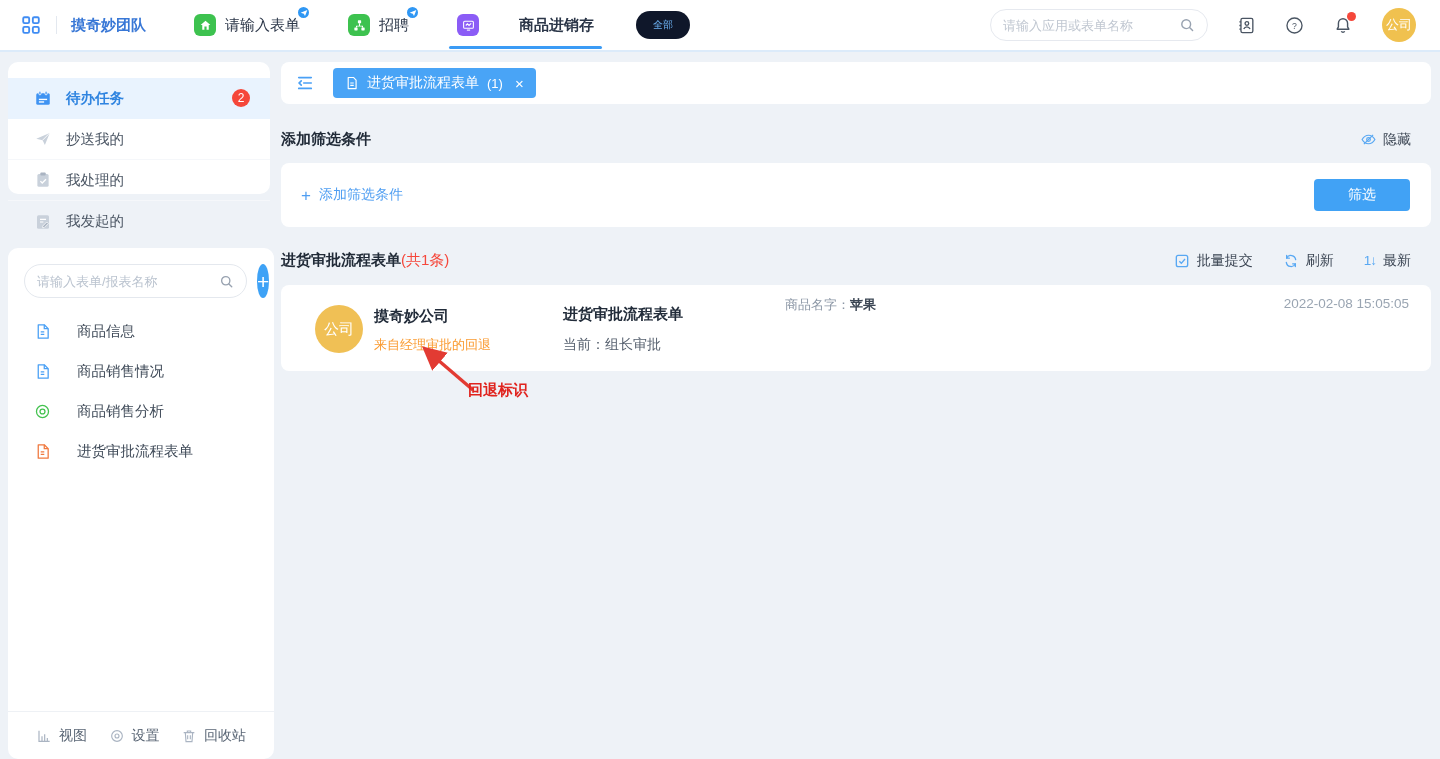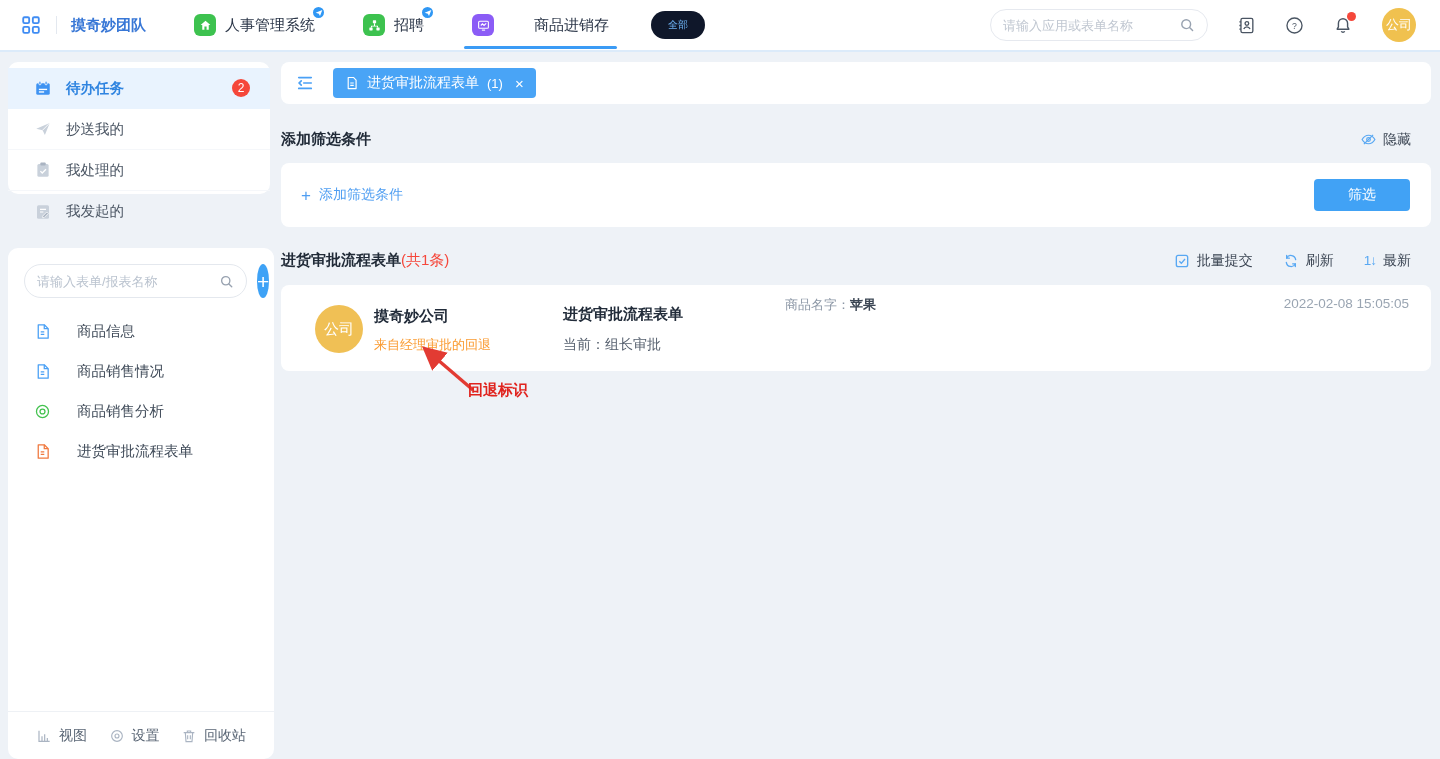--- a/index.html
+++ b/index.html
@@ -18,38 +18,38 @@
     position:absolute; left:0; top:0; width:1440px; height:52px;
     background:#fff; border-bottom:2px solid #dcebfa;
     display:flex; align-items:center; padding:0 24px 0 20px;
   }
   .topbar-divider { width:1px; height:18px; background:#e3e8ef; margin:0 14px; }
   .team-name { color:#3877d6; font-size:15px; font-weight:bold; }
   .app-item { display:flex; align-items:center; gap:9px; margin-left:48px; position:relative; font-size:15px; color:#2b3648; cursor:pointer; }
   .app-icon { width:22px; height:22px; border-radius:6px; display:flex; align-items:center; justify-content:center; }
   .app-icon.green { background:#3dc24f; }
   .app-icon.purple { background:#8b5cf6; }
-  .app-item.active { font-weight:normal;gap:40px; }
+  .app-item.active { font-weight:bold;gap:40px; }
   .app-item.active::after { content:""; position:absolute; left:-8px; right:-8px; bottom:-13px; height:3px; border-radius:2px; background:#3b9bf5; }
   .app-badge {
     position:absolute; top:-9px; right:-11px; width:15px; height:15px; border-radius:50%;
     background:#2f97f4; border:2px solid #fff; display:flex; align-items:center; justify-content:center;
   }
   .all-pill { margin-left:42px; padding:7px 17px; border-radius:17px; background:#0f172a; color:#6cb0f1; font-size:10px; cursor:pointer; }
   .topbar-right { margin-left:auto; display:flex; align-items:center; gap:29px; }
   .top-search { width:218px; height:32px; border:1px solid #e6e9ef; border-radius:16px; display:flex; align-items:center; padding:0 12px; }
   .top-search input { border:none; outline:none; flex:1; font-size:13px; font-family:inherit; color:#333; min-width:0; background:transparent; }
   .top-search input::placeholder { color:#c0c7d1; }
   .icon-btn { position:relative; cursor:pointer; display:flex; }
   .bell-dot { position:absolute; top:-3px; right:-3px; width:9px; height:9px; border-radius:50%; background:#f5473a; }
   .avatar { width:34px; height:34px; border-radius:50%; background:#f0c14f; color:#fff; font-size:13px; display:flex; align-items:center; justify-content:center; cursor:pointer; }
 
   
   .card { position:absolute; background:#fff; border-radius:10px; }
-  .side-card1 { left:8px; top:62px; width:262px; height:132px; padding:6px 0; }
+  .side-card1 { left:8px; top:62px; width:262px; height:132px; padding:16px 0; }
   .task-item { height:41px; display:flex; align-items:center; gap:14px; padding-left:26px; font-size:14.5px; color:#4a5563; cursor:pointer; border-bottom:1px solid #f5f7fa; }
   .task-item:last-child { border-bottom:none; }
   .task-item.active { background:#e9f3fe; color:#2f84e0; font-weight:bold; border-bottom-color:transparent; }
   .task-badge { margin-left:auto; margin-right:20px; min-width:18px; height:18px; padding:0 5px; border-radius:9px; background:#f5473a; color:#fff; font-size:12px; font-weight:normal; display:flex; align-items:center; justify-content:center; }
 
   .side-card2 { left:8px; top:248px; width:266px; height:511px; padding-top:16px; }
   .side-search-row { margin:0 14px 0 16px; display:flex; align-items:center; gap:10px; }
   .side-search { flex:1; height:34px; border:1px solid #e4e8ee; border-radius:17px; display:flex; align-items:center; padding:0 12px; gap:6px; }
   .side-search input { border:none; outline:none; flex:1; font-size:13px; font-family:inherit; color:#333; min-width:0; background:transparent; }
   .side-search input::placeholder { color:#bac3cf; }
@@ -112,21 +112,21 @@
   </span>
   <span class="topbar-divider"></span>
   <span class="team-name">摸奇妙团队</span>
 
   <div class="app-item">
     <span class="app-icon green">
       <svg width="13" height="13" viewBox="0 0 24 24" fill="#fff">
           <path d="M12 3l9 8h-3v9h-4v-6h-4v6H6v-9H3z"></path>
         </svg>
     </span>
-    <span>人事管理系统</span>
+    <span>请输入表单</span>
     <span class="app-badge">
       <svg width="8" height="8" viewBox="0 0 24 24" fill="#fff">
           <path d="M2 11L22 3l-7 18-3.5-7z"></path>
         </svg>
     </span>
   </div>
 
   <div class="app-item">
     <span class="app-icon green">
       <svg width="13" height="13" viewBox="0 0 24 24" fill="#fff">

